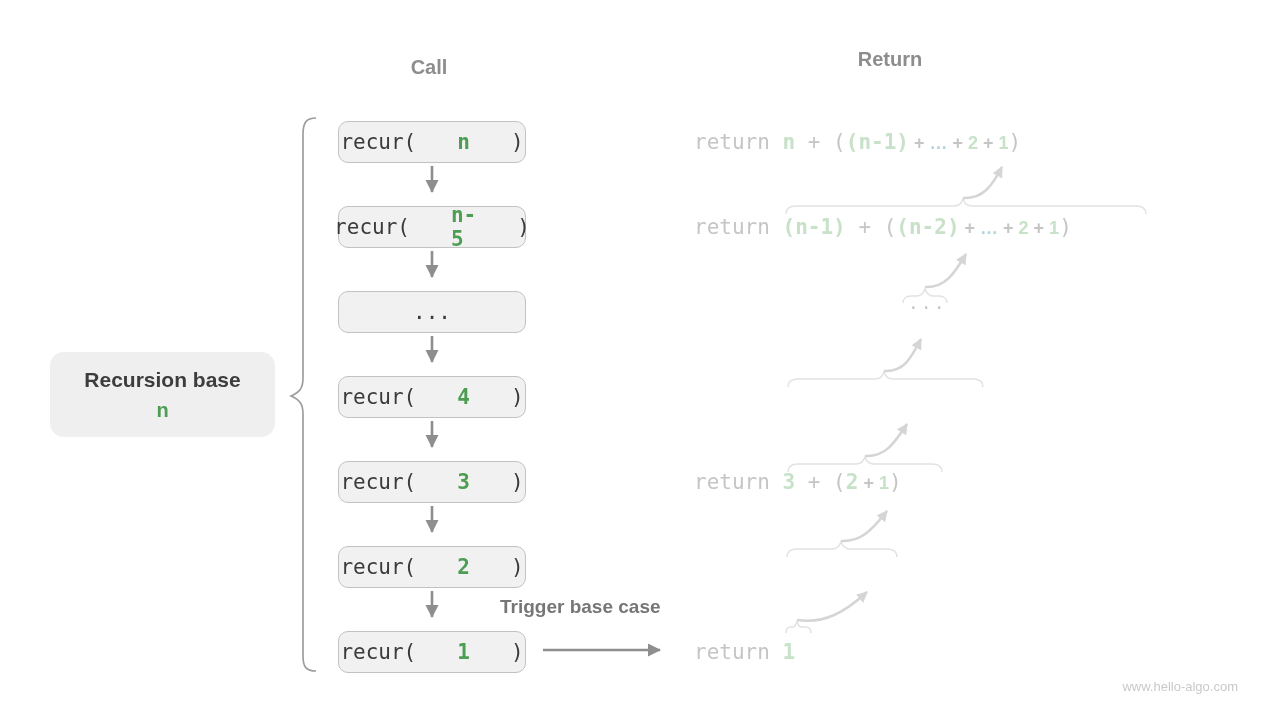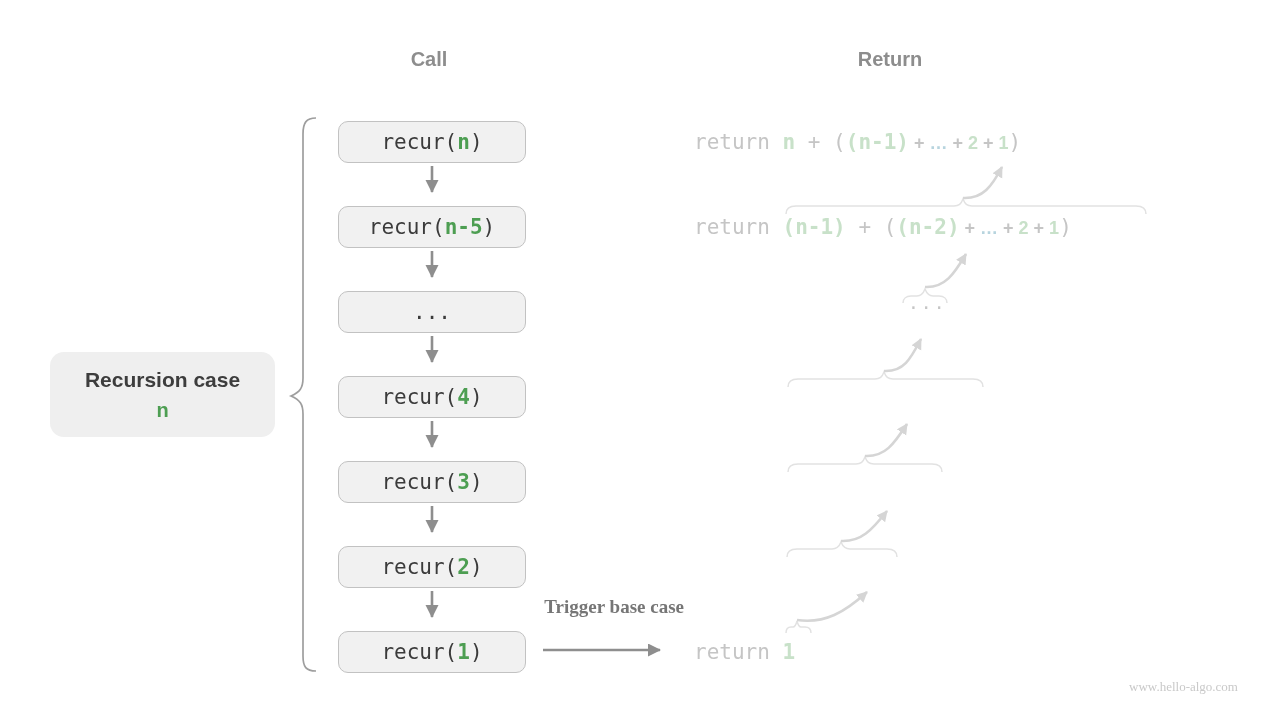--- a/index.html
+++ b/index.html
@@ -7,30 +7,30 @@
   }
   html,body{margin:0;padding:0;background:#fff;}
   #stage{
     position:relative;width:1280px;height:720px;background:var(--bg);
     overflow:hidden;font-family:"Liberation Sans",sans-serif;
   }
   .col-header{
     position:absolute;width:160px;text-align:center;
     font-size:20px;font-weight:bold;color:var(--header_gray);
   }
-  #call-header{left:349px;top:48px;}
+  #call-header{left:349px;top:56px;}
   #return-header{left:810px;top:48px;}
 
   .call-box{
     position:absolute;left:338px;width:188px;height:42px;
     background:var(--box_fill);
     border:1.5px solid var(--box_border);
     border-radius:10px;box-sizing:border-box;
     display:flex;align-items:center;justify-content:center;
-    font-family:"DejaVu Sans Mono",monospace;font-size:21px;
+    font-family:"DejaVu Sans Mono",monospace;font-size:21px;gap:41px;
   }
   .tk-dark{color:var(--code_dark);}
   .tk-green{color:var(--code_green);font-weight:bold;}
 
   .return-line{
     position:absolute;left:694px;height:30px;line-height:30px;white-space:nowrap;
     font-family:"DejaVu Sans Mono",monospace;font-size:21px;text-align:center;
   }
   .tk-rg{color:var(--faded_gray);}
   .tk-rgn{color:var(--faded_green);font-weight:bold;}
@@ -46,39 +46,39 @@
   #depth-label{
     position:absolute;left:50px;top:352px;width:225px;height:85px;
     background:var(--label_fill);border-radius:14px;
     display:flex;flex-direction:column;align-items:center;justify-content:center;
   }
   #depth-label .l1{font-size:21px;font-weight:bold;color:var(--label_text);line-height:26px;}
   #depth-label .l2{font-size:20px;font-weight:bold;color:var(--code_green);
     font-family:"Liberation Sans",sans-serif;line-height:26px;margin-top:4px;}
 
   #trigger-label{
-    position:absolute;left:472px;top:596px;width:212px;text-align:right;
-    font-size:19px;font-weight:bold;color:var(--trigger_gray);font-family:Liberation Serif, serif;
+    position:absolute;left:500px;top:596px;width:212px;text-align:left;
+    font-size:19px;font-weight:bold;color:var(--trigger_gray);
   }
   #watermark{
     position:absolute;right:42px;top:679px;
-    font-family:Liberation Serif, serif;font-size:13px;color:var(--watermark_gray);
+    font-family:Liberation Sans, sans-serif;font-size:13px;color:var(--watermark_gray);
   }
   #shapes{position:absolute;left:0;top:0;pointer-events:none;}
 </style>
 </head>
 <body>
 
 <div id="stage">
 
   <div id="call-header" class="col-header">Call</div>
   <div id="return-header" class="col-header">Return</div>
 
   <div id="depth-label">
-    <div class="l1">Recursion case</div>
+    <div class="l1">Recursion base</div>
     <div class="l2">n</div>
   </div>
 
   <div class="call-box" style="top:121px">
       <span class="tk-dark">recur(</span>
       <span class="tk-green">n</span>
       <span class="tk-dark">)</span>
     </div>
   <div class="call-box" style="top:206px">
       <span class="tk-dark">recur(</span>
@@ -105,20 +105,21 @@
     </div>
   <div class="call-box" style="top:631px">
       <span class="tk-dark">recur(</span>
       <span class="tk-green">1</span>
       <span class="tk-dark">)</span>
     </div>
 
   <div class="return-line" style="top:127px"><span class="tk-rg">return </span><span class="tk-rgn">n</span><span class="tk-rg"> + </span><span class="tk-rg">(</span><span class="tk-rgn">(n-1)</span><span class="tk-rg tk-sans"> + </span><span class="tk-rb tk-sans">…</span><span class="tk-rg tk-sans"> + </span><span class="tk-rgn tk-sans">2</span><span class="tk-rg tk-sans"> + </span><span class="tk-rgn tk-sans">1</span><span class="tk-rg">)</span></div>
   <div class="return-line" style="top:212px"><span class="tk-rg">return </span><span class="tk-rgn">(n-1)</span><span class="tk-rg"> + </span><span class="tk-rg">(</span><span class="tk-rgn">(n-2)</span><span class="tk-rg tk-sans"> + </span><span class="tk-rb tk-sans">…</span><span class="tk-rg tk-sans"> + </span><span class="tk-rgn tk-sans">2</span><span class="tk-rg tk-sans"> + </span><span class="tk-rgn tk-sans">1</span><span class="tk-rg">)</span></div>
   <div id="return-ellipsis">...</div>
+  <div class="return-line" style="top:467px"><span class="tk-rg">return </span><span class="tk-rgn">3</span><span class="tk-rg"> + </span><span class="tk-rg">(</span><span class="tk-rgn">2</span><span class="tk-rg tk-sans"> + </span><span class="tk-rgn tk-sans">1</span><span class="tk-rg">)</span></div>
   <div class="return-line" style="top:637px"><span class="tk-rg">return </span><span class="tk-rgn">1</span></div>
 
   <div id="trigger-label">Trigger base case</div>
   <div id="watermark">www.hello-algo.com</div>
 
   <svg id="shapes" width="1280" height="720" viewBox="0 0 1280 720">
     <defs>
       <marker id="head-dark" markerUnits="userSpaceOnUse" markerWidth="14" markerHeight="14" refX="12" refY="6.5" orient="auto">
         <path d="M0 0 L13 6.5 L0 13 z" style="fill:var(--arrow_gray)"></path>
       </marker>

